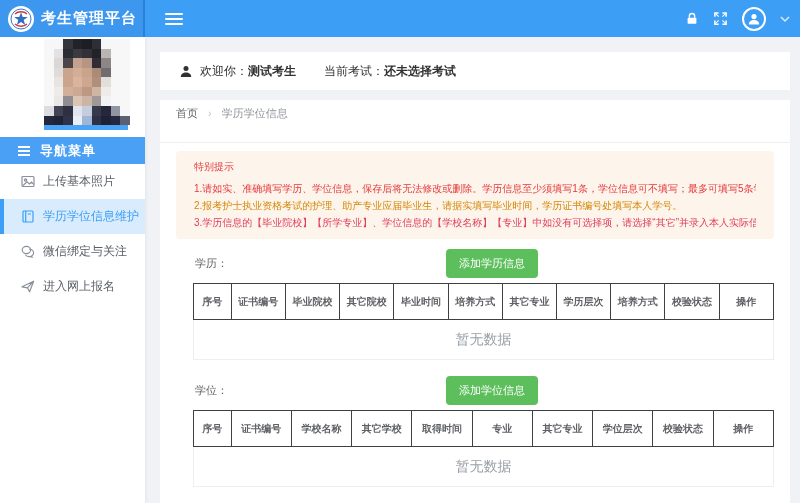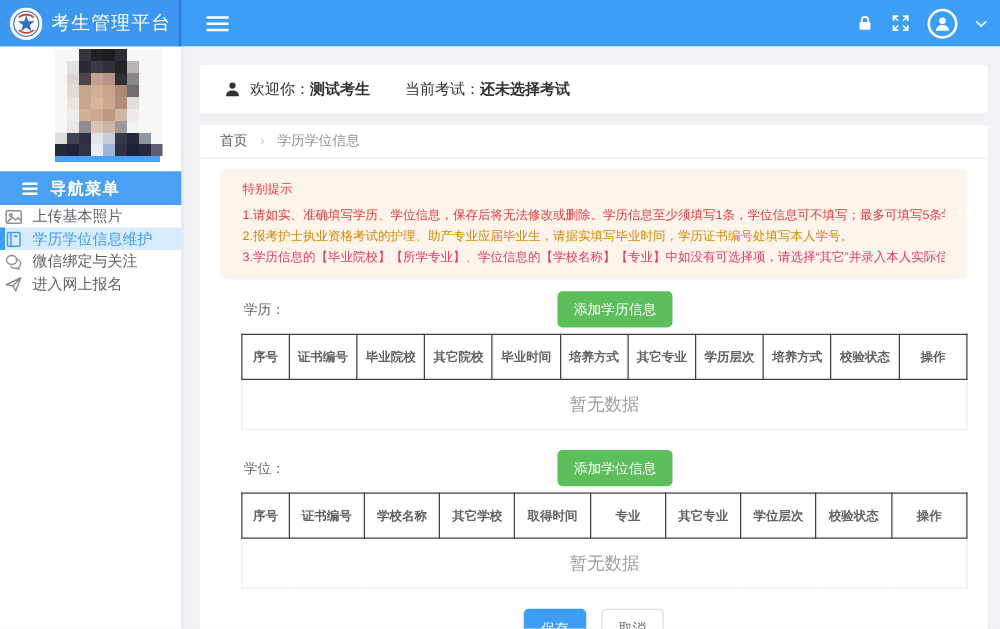--- a/index.html
+++ b/index.html
@@ -7,46 +7,46 @@
   body {
     font-family: "Liberation Sans", "DejaVu Sans", sans-serif;
     background: #f0f2f5;
     position: relative;
     color: #303133;
   }
   
   .app-header { position: absolute; top: 0; left: 0; width: 800px; height: 37px; background: #3d9ef6; display: flex; z-index: 5; }
   .logo-area { width: 145px; height: 37px; background: #3d97ef; border-right: 2px solid #2b7fd9; display: flex; align-items: center; padding-left: 8px; }
   .logo-area svg { flex: 0 0 auto; }
-  .app-title { color: #fff; font-size: 15px; font-weight: normal; margin-left: 7px; letter-spacing: 1px; white-space: nowrap; }
+  .app-title { color: #fff; font-size: 15px; font-weight: bold; margin-left: 7px; letter-spacing: 1px; white-space: nowrap; }
   .header-main { flex: 1; display: flex; align-items: center; justify-content: space-between; padding: 0 10px 0 20px; }
   .hamburger { width: 18px; cursor: pointer; }
   .hamburger span { display: block; height: 2px; background: #fff; margin: 3px 0; border-radius: 1px; }
   .header-actions { display: flex; align-items: center; gap: 14px; }
   .icon-btn { display: inline-flex; align-items: center; justify-content: center; cursor: pointer; color: #fff; }
   .avatar-circle { width: 24px; height: 24px; border: 2px solid #fff; border-radius: 50%; display: inline-flex; align-items: center; justify-content: center; }
   
   .sidebar { position: absolute; top: 37px; left: 0; width: 145px; bottom: 0; background: #fff; box-shadow: 1px 0 3px rgba(0,0,0,.06); z-index: 4; }
   .photo { position: absolute; top: 0; left: 44px; width: 86px; height: 96px; }
   .nav-header { position: absolute; top: 100px; left: 0; width: 145px; height: 27px; background: #4aa0f5; color: #fff; font-size: 13px; font-weight: bold; display: flex; align-items: center; padding-left: 18px; letter-spacing: 1px; }
   .nav-header .mini-bars { width: 12px; margin-right: 10px; }
   .nav-header .mini-bars span { display: block; height: 2px; background: #fff; margin: 2px 0; }
   .menu { position: absolute; top: 127px; left: 0; width: 145px; }
-  .menu-item { height: 18px; display: flex; align-items: center; font-size: 12px; color: #5a5e66; cursor: pointer; border-left: 4px solid transparent; white-space: nowrap; }
+  .menu-item { height: 35px; display: flex; align-items: center; padding-left: 17px; font-size: 12px; color: #5a5e66; cursor: pointer; border-left: 4px solid transparent; white-space: nowrap; }
   .menu-item .mi { color: #8a8f98; margin-right: 8px; display: inline-flex; }
   .menu-item.active { background: #d8ecfd; border-left-color: #3d9ef6; color: #3d9ef6; }
   .menu-item.active .mi { color: #3d9ef6; }
   
   .main { position: absolute; left: 145px; top: 37px; right: 0; bottom: 0; }
   .welcome-card { position: absolute; left: 15px; right: 10px; top: 15px; height: 38px; background: #fff; display: flex; align-items: center; padding-left: 20px; font-size: 12px; color: #303133; }
   .welcome-card .wi { color: #303133; margin-right: 8px; display: inline-flex; }
   .welcome-card b { font-weight: bold; }
   .welcome-gap { display: inline-block; width: 28px; }
   .content-card { position: absolute; left: 15px; right: 10px; top: 63px; bottom: 0; background: #fff; overflow: hidden; }
-  .breadcrumb { height: 27px; line-height: 27px; padding: 0 16px; font-size: 11px; border-bottom: 1px solid #edf0f3; color: #606266; }
+  .breadcrumb { height: 43px; line-height: 27px; padding: 0 16px; font-size: 11px; border-bottom: 1px solid #edf0f3; color: #606266; }
   .breadcrumb .sep { color: #c0c4cc; margin: 0 7px; }
   .breadcrumb .current { color: #909399; }
   
   .alert { margin: 8px 16px 0 16px; background: #fdf5ec; border-radius: 4px; padding: 9px 18px 8px 18px; }
   .alert-title { font-size: 10px; font-weight: normal; color: #e23c3c; margin-bottom: 6px; }
   .alert-line { font-size: 10px; line-height: 17px; white-space: nowrap; overflow: hidden; }
   .alert-line.l1 { color: #e4393c; }
   .alert-line.l2 { color: #d48806; }
   .alert-line.l3 { color: #e03c5a; }
   

